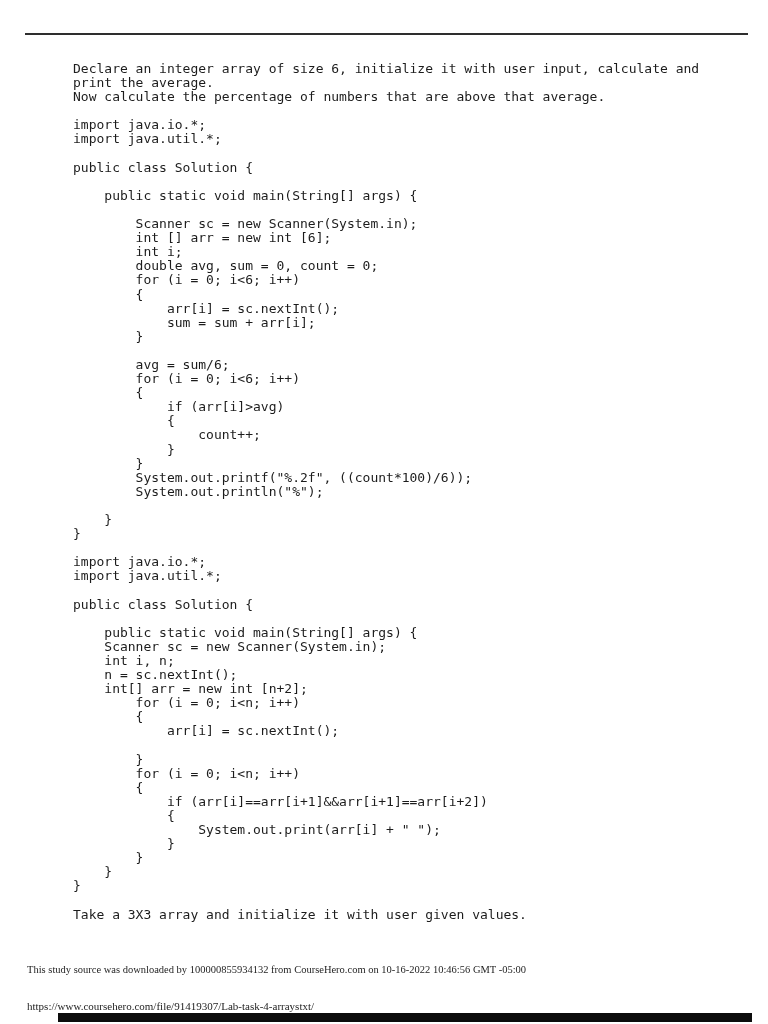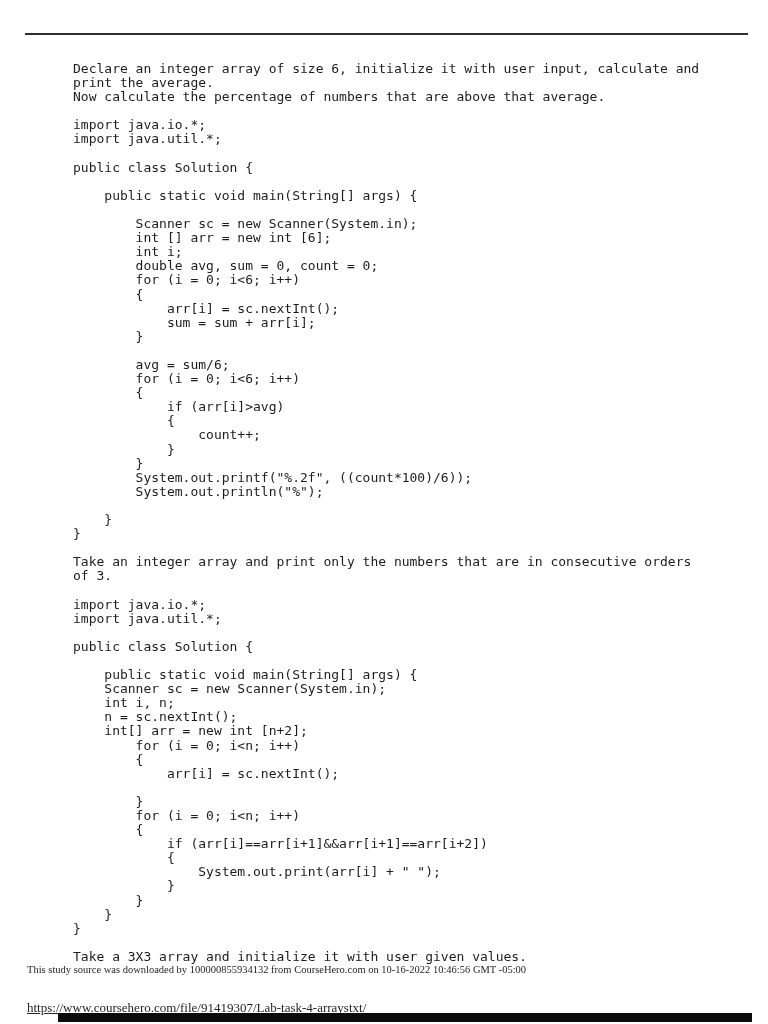--- a/index.html
+++ b/index.html
@@ -43,25 +43,24 @@
     font-family: "Liberation Serif", serif;
     font-size: 10.5px;
     color: #242424;
     white-space: nowrap;
   }
   .footer-url {
     position: absolute;
     left: 27px;
     top: 1000px;
     font-family: "Liberation Serif", serif;
-    font-size: 13px;
+    font-size: 11px;
     color: #242424;
     white-space: nowrap;
     cursor: pointer;
-    text-decoration: underline;
   }
   .bottom-bar {
     position: absolute;
     left: 58px;
     right: 0;
     top: 1013px;
     height: 9px;
     background: #0c0c0c;
   }
 </style>
@@ -101,22 +100,20 @@
             {
                 count++;
             }
         }
         System.out.printf("%.2f", ((count*100)/6));
         System.out.println("%");
 
     }
 }</pre>
 
-    <pre class="block">Take an integer array and print only the numbers that are in consecutive orders
-of 3.</pre>
 
     <pre class="block">import java.io.*;
 import java.util.*;
 
 public class Solution {
 
     public static void main(String[] args) {
     Scanner sc = new Scanner(System.in);
     int i, n;
     n = sc.nextInt();

